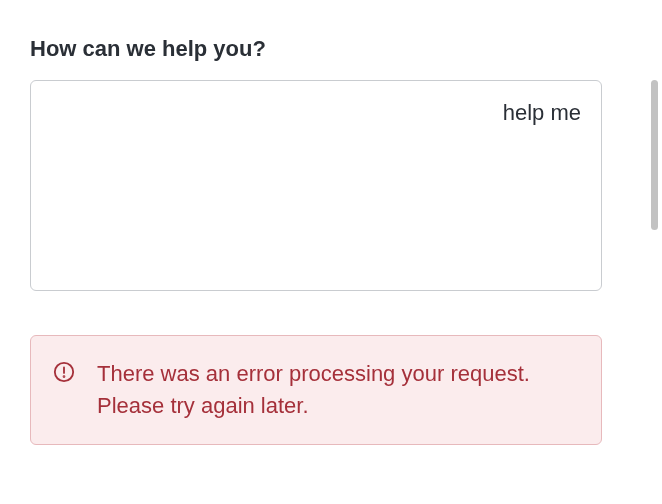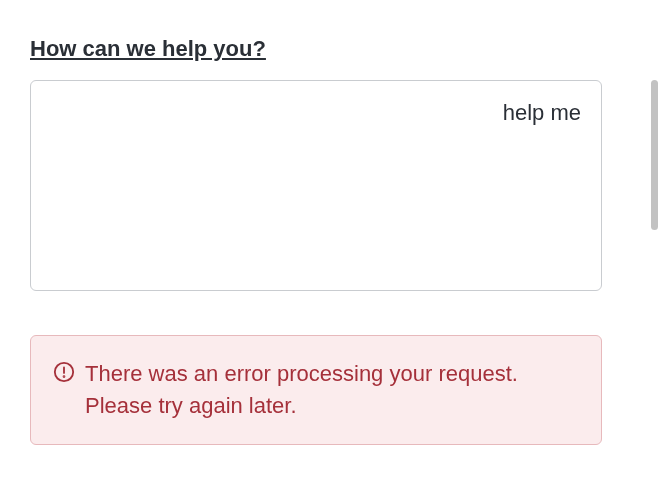--- a/index.html
+++ b/index.html
@@ -18,21 +18,20 @@
     .container {
       padding: 36px 30px 0 30px;
       width: 632px;
     }
     .form-label {
       font-size: 22px;
       font-weight: 700;
       color: #2a2f36;
       margin-bottom: 18px;
       display: block;
-      text-decoration: underline;
     }
     .textarea-field {
       width: 100%;
       height: 211px;
       border: 1px solid #c9ccd0;
       border-radius: 6px;
       padding: 18px 20px;
       font-size: 22px;
       font-family: inherit;
       color: #2a2f36;
@@ -45,21 +44,21 @@
       color: #8a9099;
     }
     .alert-error {
       margin-top: 40px;
       background: #fbeced;
       border: 1px solid #e7b9bc;
       border-radius: 6px;
       padding: 22px 24px 22px 22px;
       display: flex;
       align-items: flex-start;
-      gap: 10px;
+      gap: 22px;
     }
     .alert-icon {
       flex-shrink: 0;
       margin-top: 3px;
     }
     .alert-message {
       font-size: 22px;
       color: #a5303a;
       line-height: 1.45;
     }

